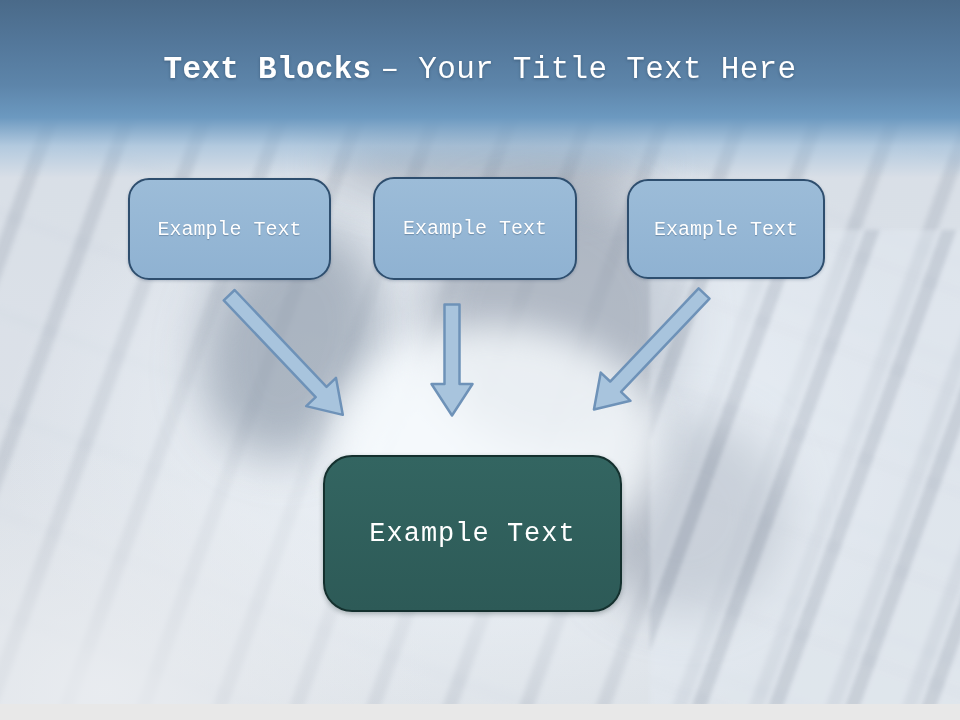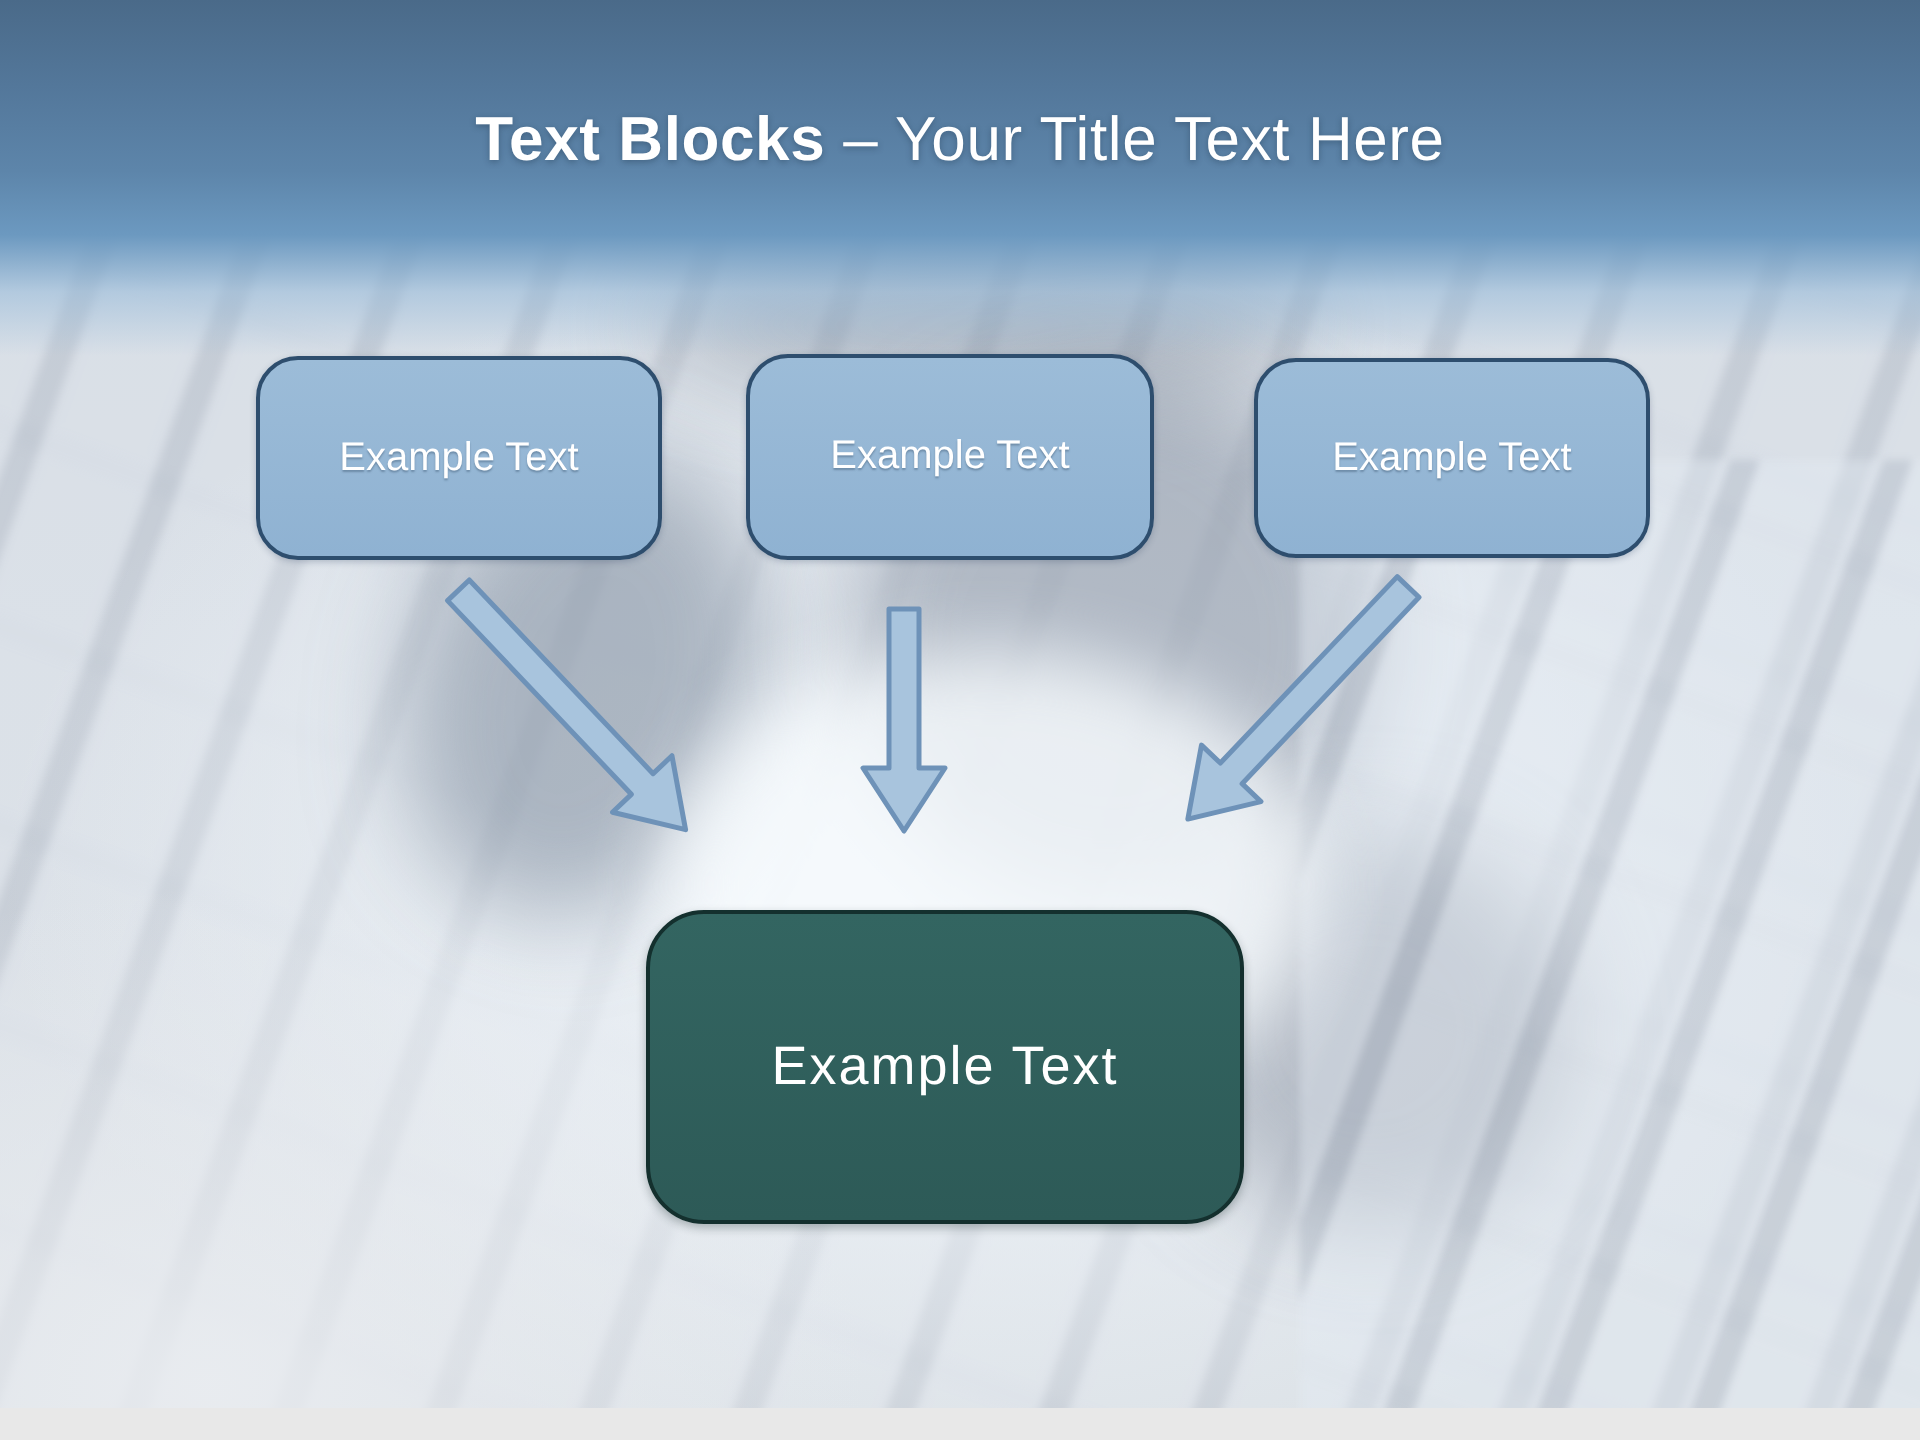--- a/index.html
+++ b/index.html
@@ -1,18 +1,18 @@
 <!DOCTYPE html>
 <html><head>
 <meta charset="utf-8">
 <style>
   html,body { margin:0; padding:0; background:#e8e8e8; }
   .slide {
     position:relative; width:960px; height:704px; overflow:hidden;
-    font-family:Liberation Sans, sans-serif;
+    font-family:Liberation Mono, monospace;
     background:linear-gradient(180deg, #cfd5dd 0%, #d5dae1 45%, #d7dbe0 100%);
   }
 
   
   .bg-layer { position:absolute; pointer-events:none; }
   .keys-texture {
     left:-90px; right:-90px; top:105px; bottom:-70px;
     background:
       repeating-linear-gradient(110deg, rgba(226,233,241,.85) 0px 58px, rgba(176,186,199,.75) 58px 72px),
       repeating-linear-gradient(20deg, rgba(226,233,241,0) 0px 82px, rgba(173,183,197,.55) 82px 94px);

